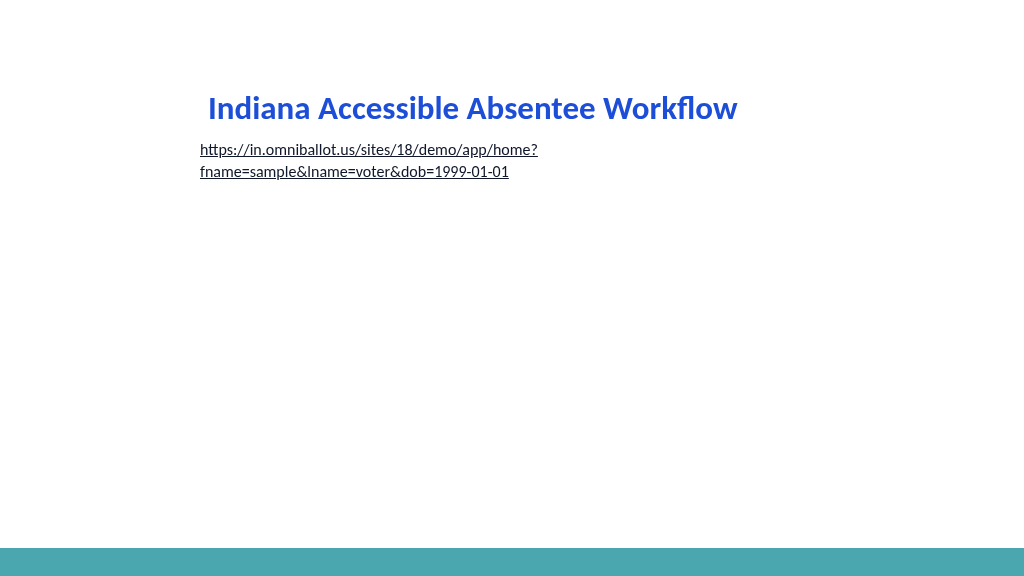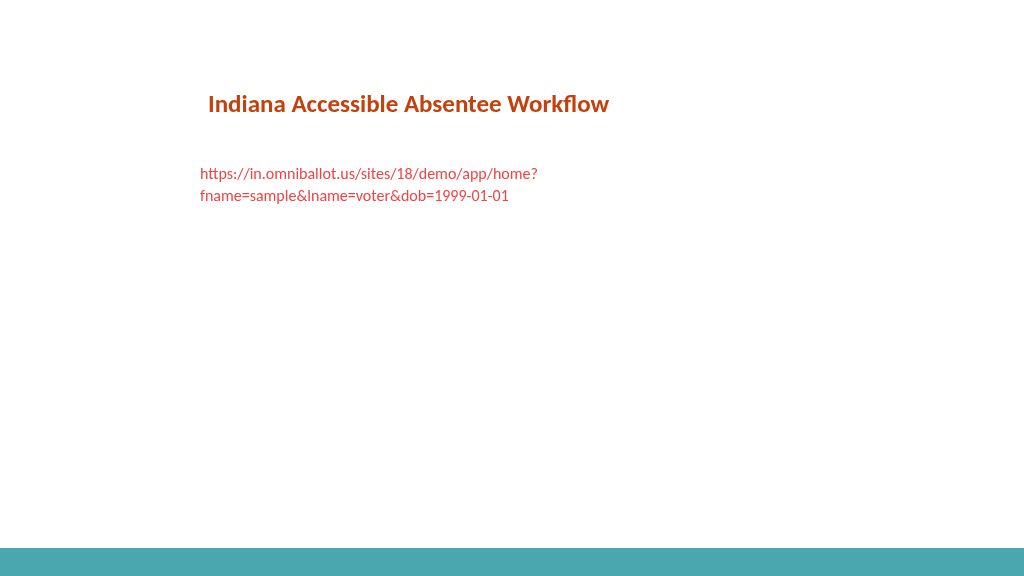--- a/index.html
+++ b/index.html
@@ -15,29 +15,30 @@
       position: relative;
       overflow: hidden;
     }
     .slide-content {
       position: absolute;
       top: 88px;
       left: 200px;
       width: 620px;
     }
     .title {
-      font-size: 25px;
+      font-size: 33px;
       font-weight: bold;
-      color: #c2410c;
-      margin-bottom: 44px;
+      color: #1d4ed8;
+      margin-bottom: 11px;
       padding-left: 8px;
     }
     .link {
       font-size: 16px;
-      color: #ef4444;
+      color: #0f172a;
+      text-decoration: underline;
       line-height: 1.4;
       word-break: break-word;
       display: inline-block;
       max-width: 540px;
       cursor: pointer;
     }
     .bottom-bar {
       position: absolute;
       bottom: 0;
       left: 0;

